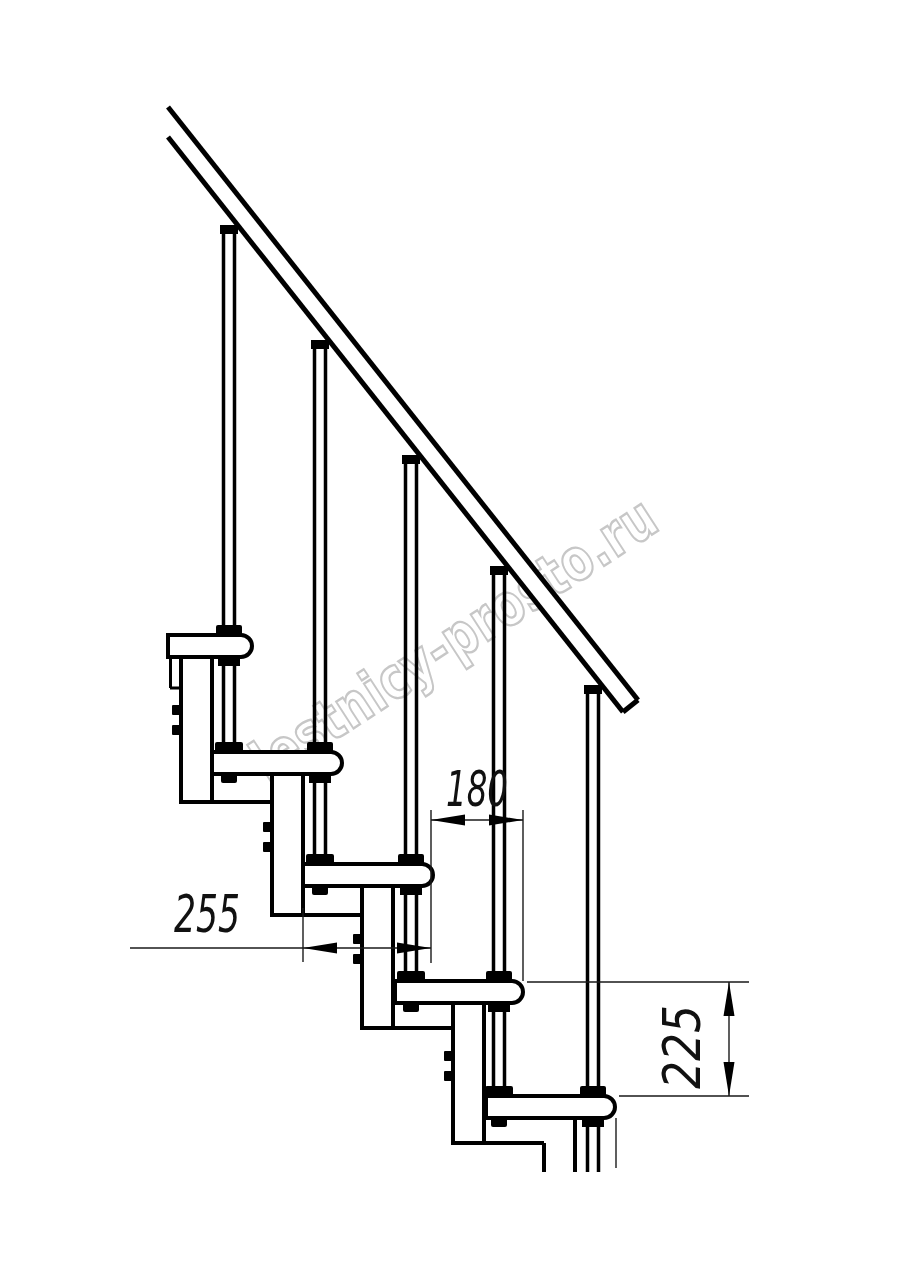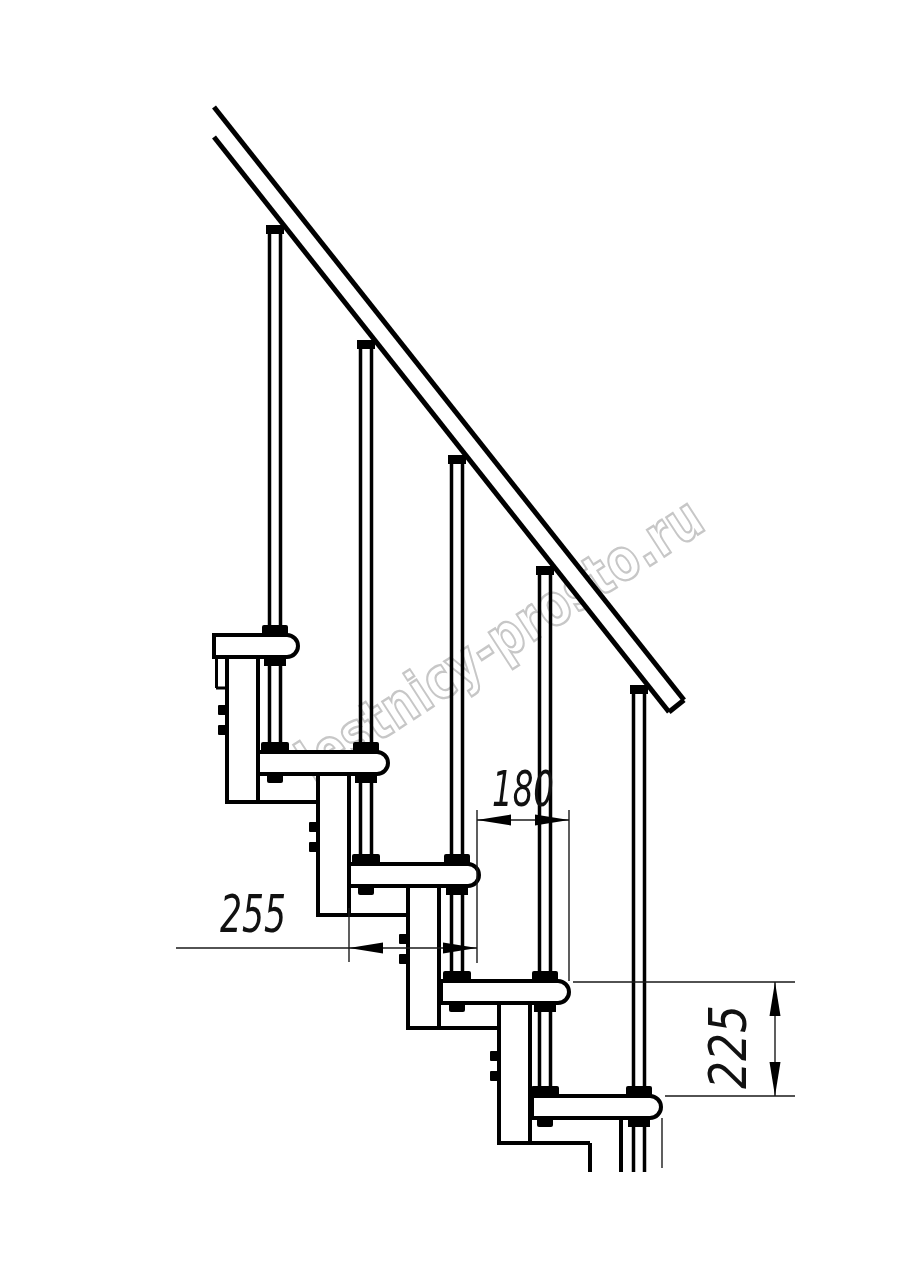--- a/index.html
+++ b/index.html
@@ -1,17 +1,17 @@
 <!DOCTYPE html>
 <html><head>
 <meta charset="utf-8">
 <style>
   html,body{margin:0;padding:0;background:#fff;}
   .canvas{position:relative;width:754px;height:1280px;background:#fff;overflow:hidden;
-          font-family:"DejaVu Sans", sans-serif;padding-left:46px;}
+          font-family:"DejaVu Sans", sans-serif;}
   svg{display:block;}
   .dim-text{font-family:"DejaVu Sans", sans-serif;font-style:italic;fill:#111;}
   .wm-text{font-family:"DejaVu Sans", sans-serif;font-weight:bold;fill:none;}
 </style>
 </head>
 <body>
 
 <div class="canvas">
 <svg width="914" height="1280" viewBox="0 0 914 1280">
 

